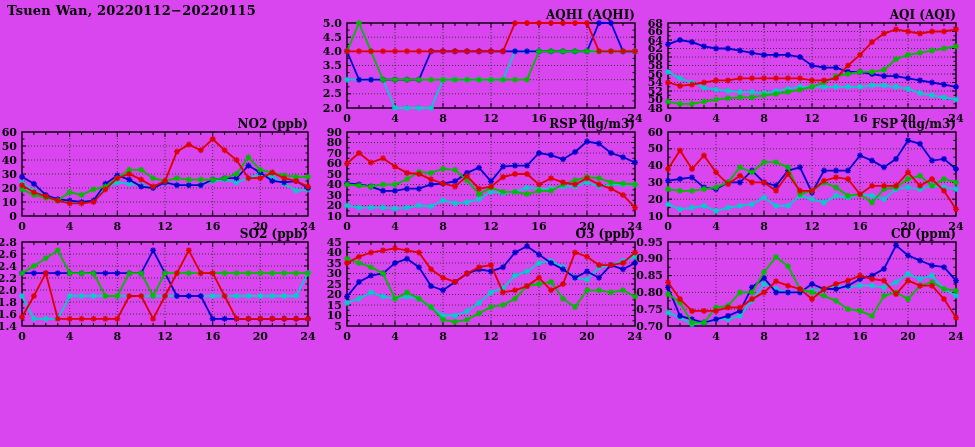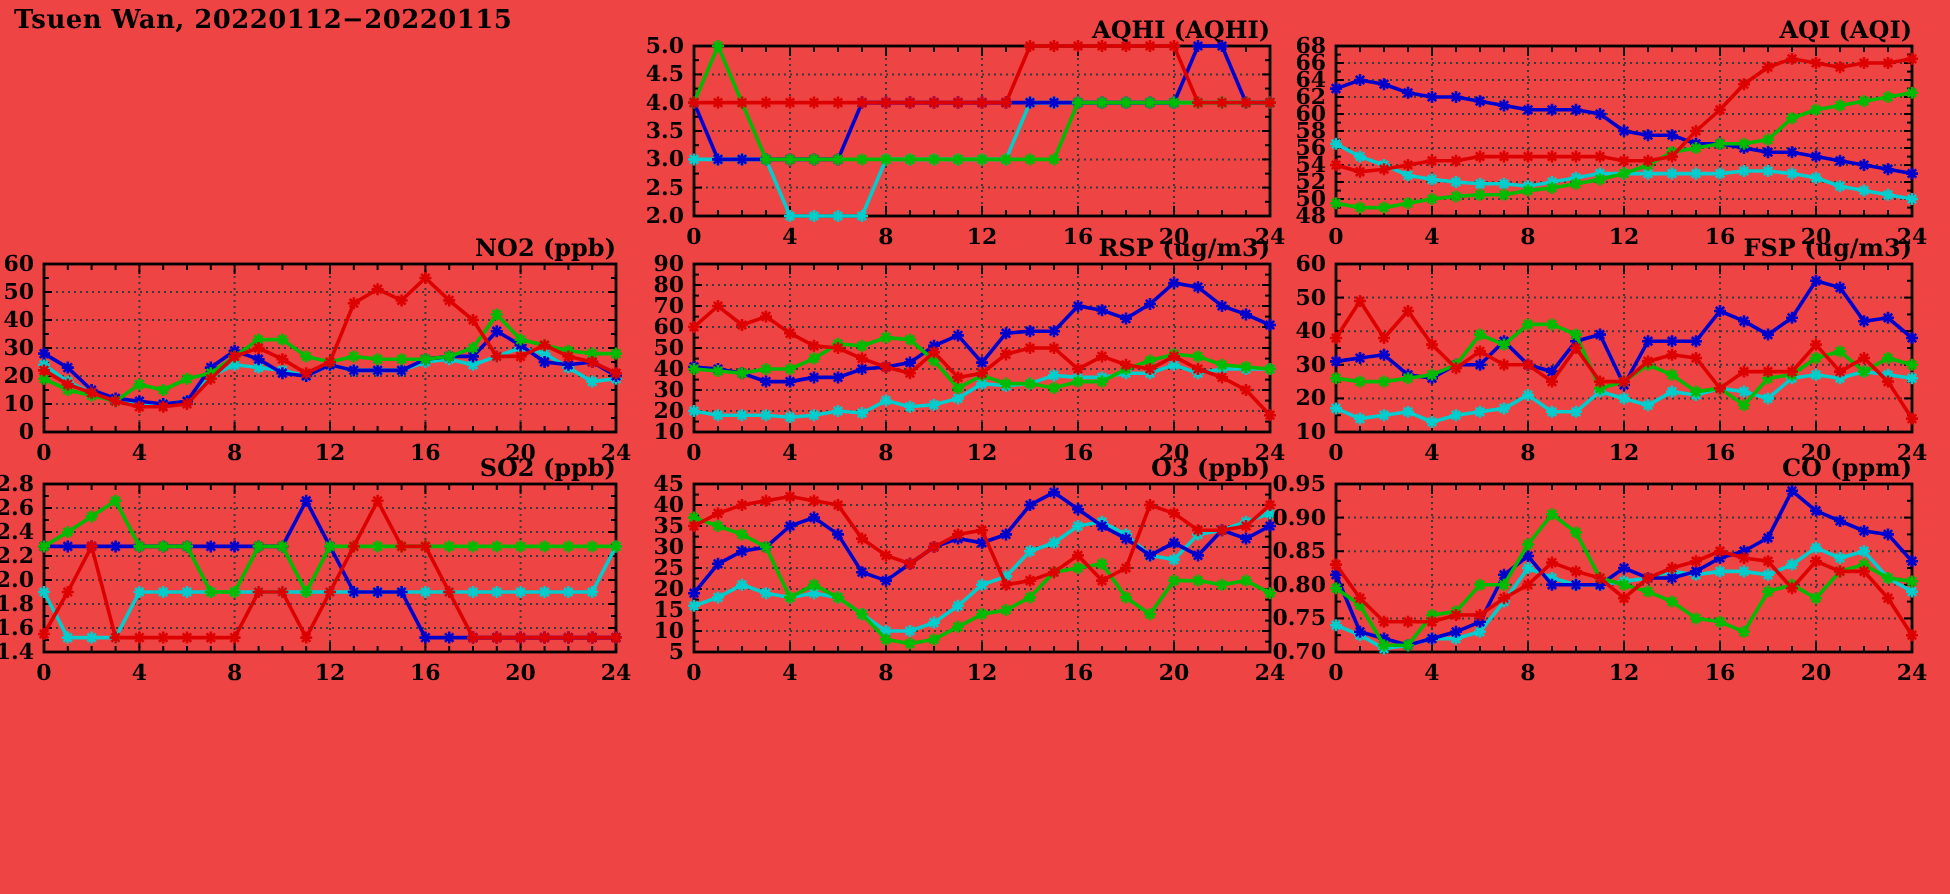--- a/index.html
+++ b/index.html
@@ -1,16 +1,16 @@
 <!DOCTYPE html>
 <html><head>
 <meta charset="utf-8">
 <style>
   html,body{margin:0;padding:0;background:#fff;}
-  .page{position:relative;width:975px;height:447px;background:#ef4444;overflow:hidden;
+  .page{position:relative;width:975px;height:447px;background:#d946ef;overflow:hidden;
         font-family:"DejaVu Serif",serif;}
   .main-title{position:absolute;left:7px;top:3px;font-size:13px;font-weight:bold;color:#000;
               letter-spacing:.2px;}
   svg.chart{position:absolute;}
   .grid{stroke:#3a3a3a;stroke-width:1;stroke-dasharray:1,2;}
   .frame{fill:none;stroke:#000;stroke-width:1.4;}
   .tick{stroke:#000;stroke-width:1;}
   .ylab,.xlab{font-family:"DejaVu Serif",serif;font-size:11px;font-weight:bold;fill:#000;}
   .ctitle{font-family:"DejaVu Serif",serif;font-size:12px;font-weight:bold;fill:#000;}
 </style>

